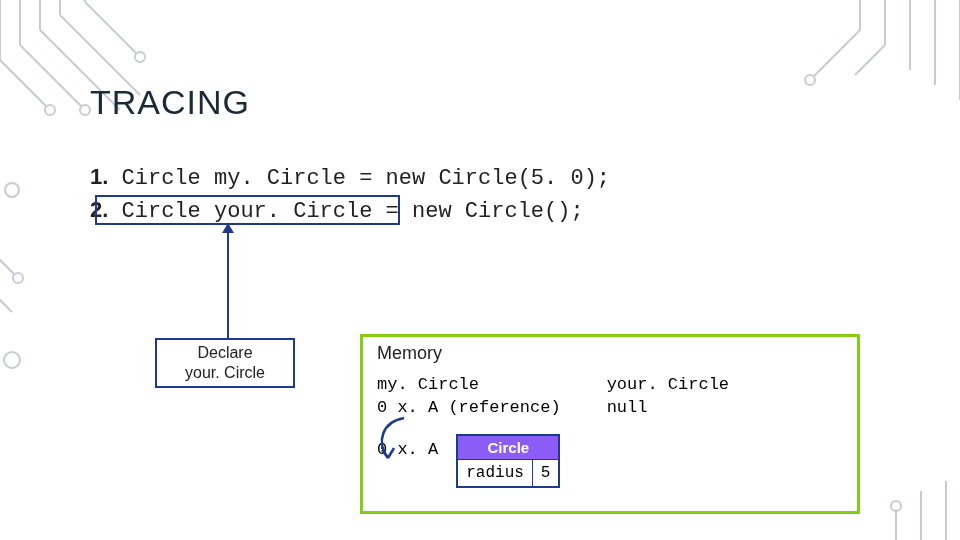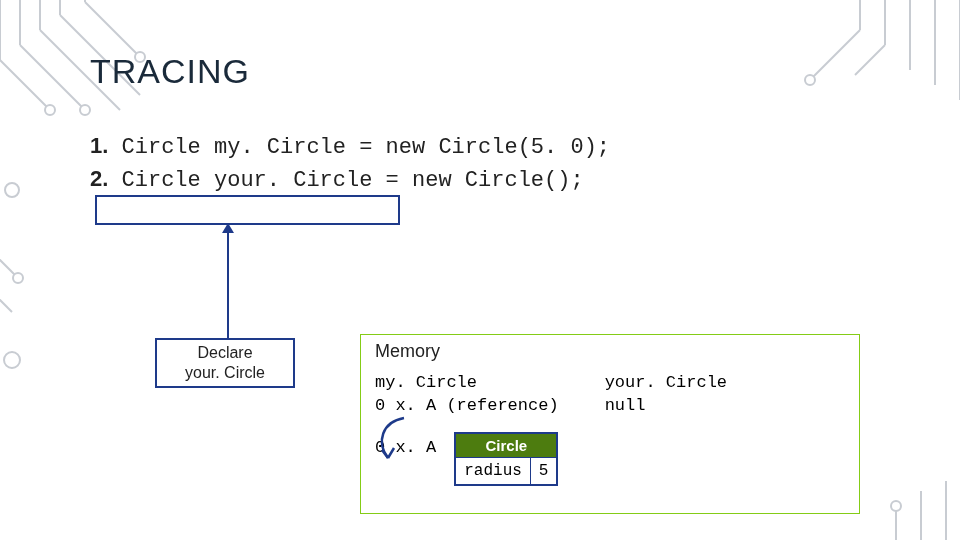--- a/index.html
+++ b/index.html
@@ -7,21 +7,21 @@
     width: 960px;
     height: 540px;
     background: #ffffff;
     position: relative;
     font-family: "Courier New", monospace;
     overflow: hidden;
   }
   .slide {
     position: absolute;
     inset: 0;
-    padding: 52px 90px 40px 90px;
+    padding: 83px 90px 40px 90px;
   }
   .title {
     font-family: Arial, Helvetica, sans-serif;
     font-size: 34px;
     font-weight: 400;
     color: #1a2a3a;
     letter-spacing: 1px;
     margin-bottom: 40px;
   }
   .code-block {
@@ -78,21 +78,21 @@
     border-left: 6px solid transparent;
     border-right: 6px solid transparent;
     border-bottom: 10px solid #1e3a8a;
   }
   .memory-box {
     position: absolute;
     left: 360px;
     top: 334px;
     width: 500px;
     height: 180px;
-    border: 1px solid #84cc16;
+    border: 3px solid #84cc16;
     padding: 6px 14px;
     font-family: "Courier New", monospace;
   }
   .mem-title {
     font-family: Arial, sans-serif;
     font-size: 18px;
     color: #222;
     margin-bottom: 10px;
   }
   .mem-row {
@@ -107,21 +107,21 @@
     display: flex;
     align-items: flex-start;
     gap: 18px;
     font-size: 17px;
   }
   .addr-label { padding-top: 6px; }
   .circle-obj {
     border: 2px solid #1e3a8a;
   }
   .circle-head {
-    background: #4d7c0f;
+    background: #8b5cf6;
     color: #fff;
     font-family: Arial, sans-serif;
     font-size: 15px;
     font-weight: bold;
     text-align: center;
     padding: 3px 18px;
   }
   .circle-body {
     display: flex;
   }

